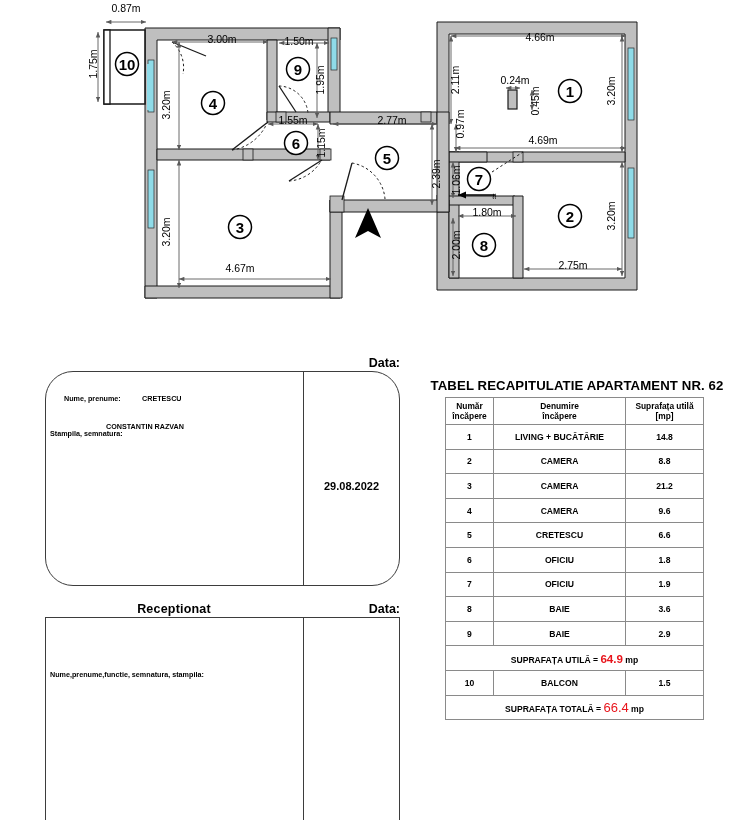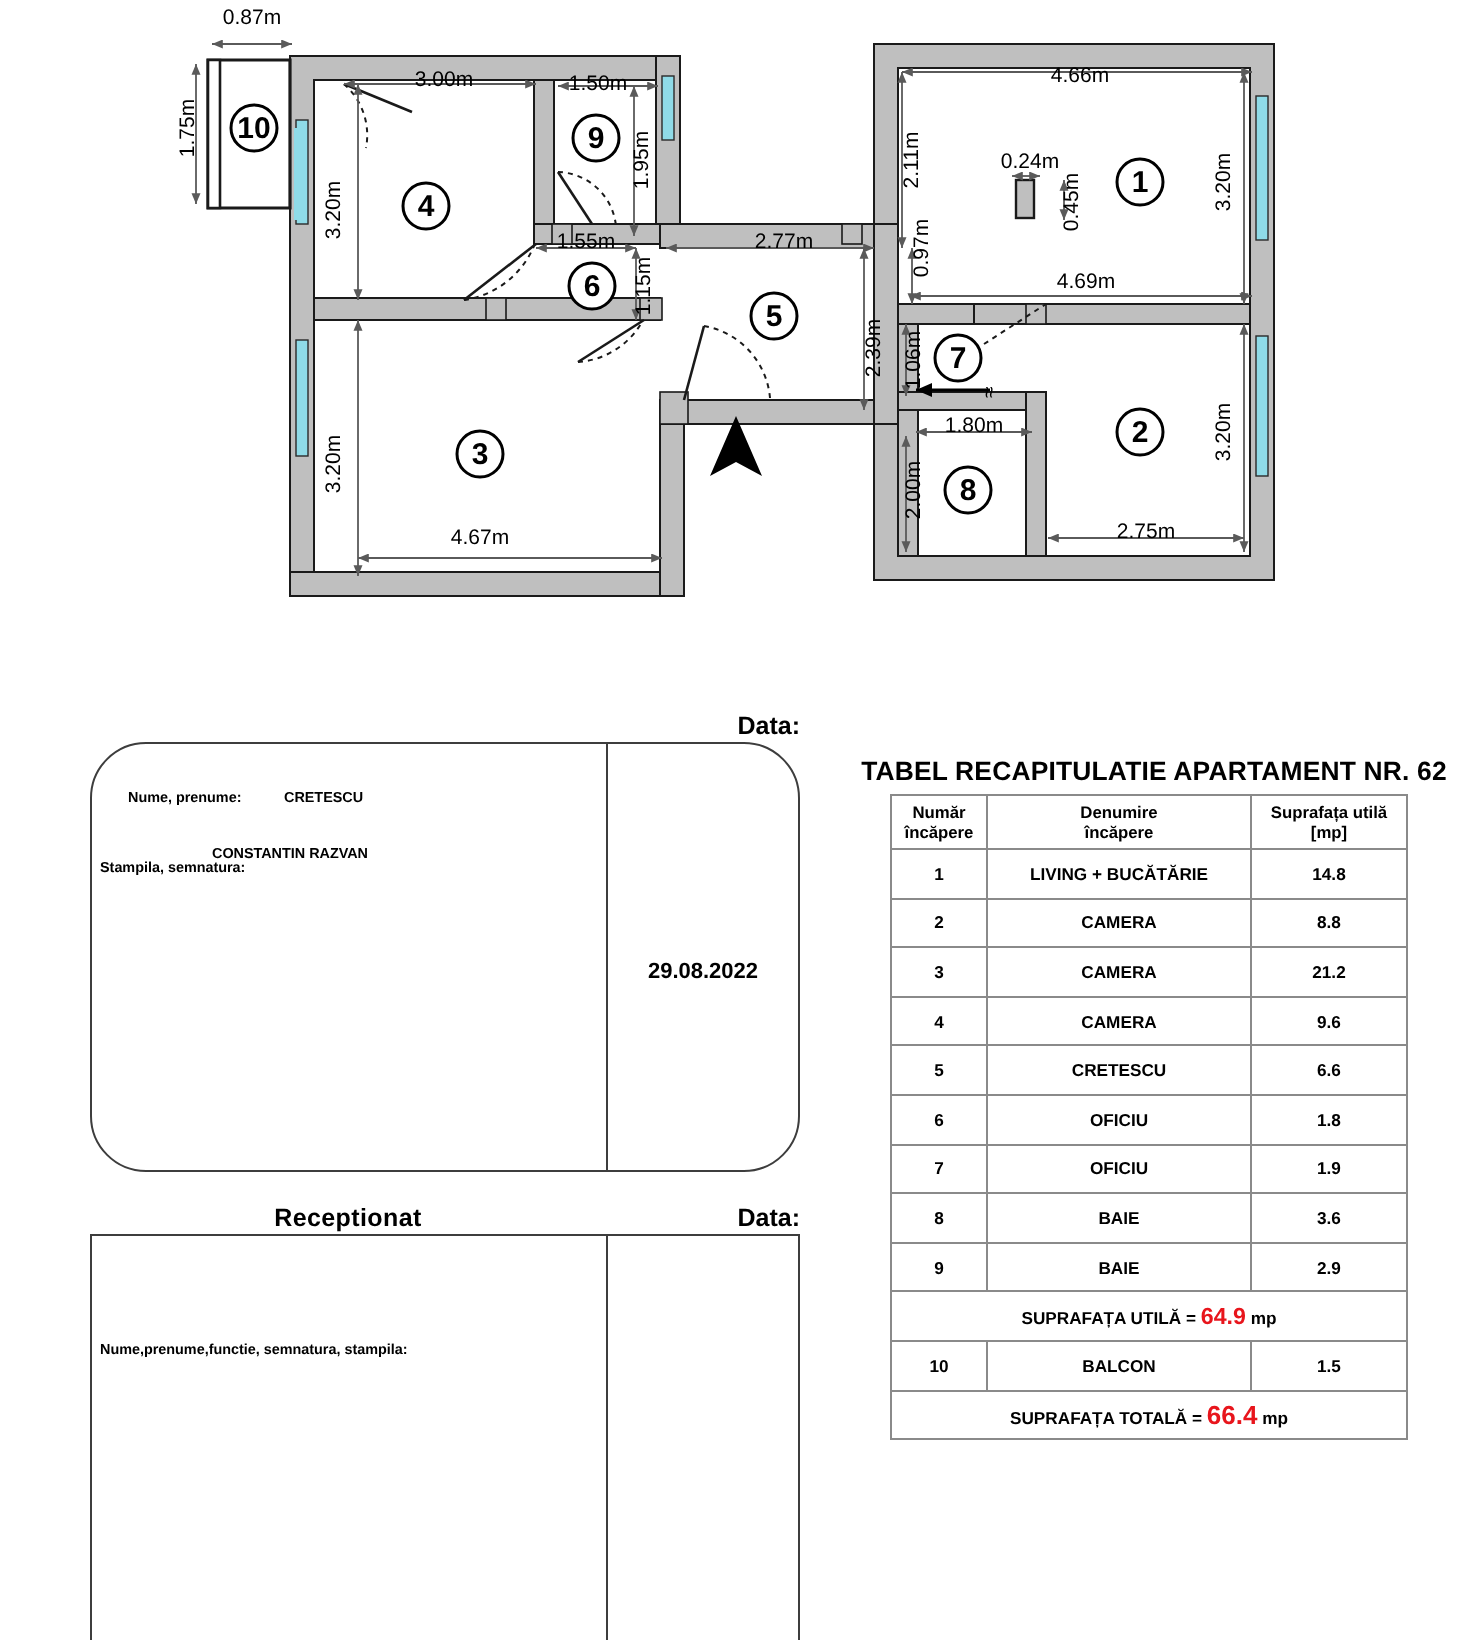--- a/index.html
+++ b/index.html
@@ -151,21 +151,21 @@
     font-weight: bold;
   }
   .redval {
     color: #e8151c;
     font-size: 11.6px;
     font-weight: bold;
   }
   .redval-big {
     color: #e8151c;
     font-size: 13px;
-    font-weight: bold;
+    font-weight: normal;
     margin-top: 10px;
   }
   .mpunit { font-size: 8.6px; font-weight: bold; }
 </style>
 </head>
 <body>
 
 <div id="floorplan">
 <svg width="735" height="330" viewBox="0 0 735 330" xmlns="http://www.w3.org/2000/svg">
   <defs>

